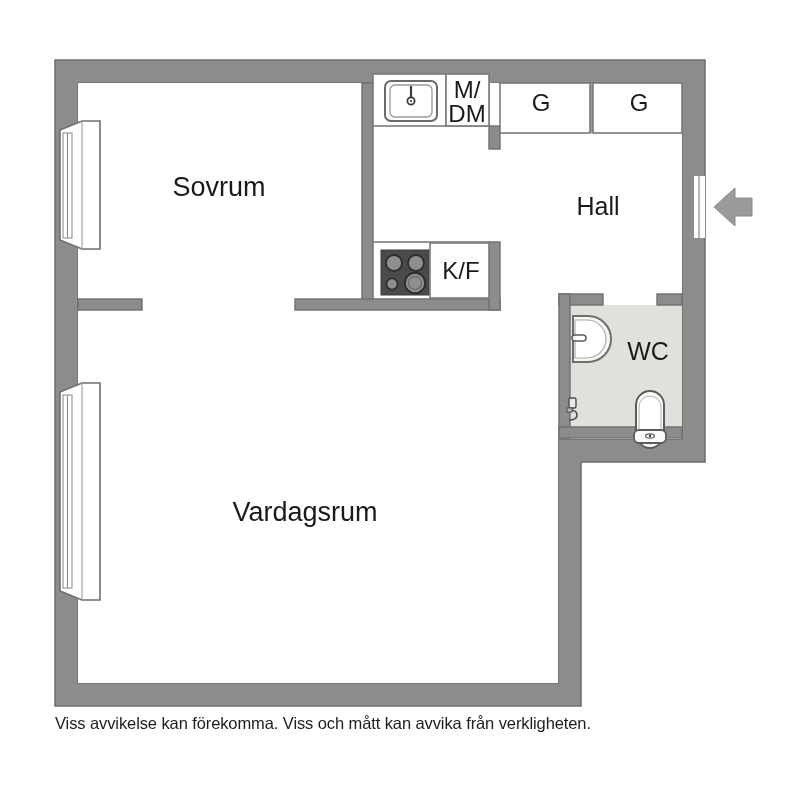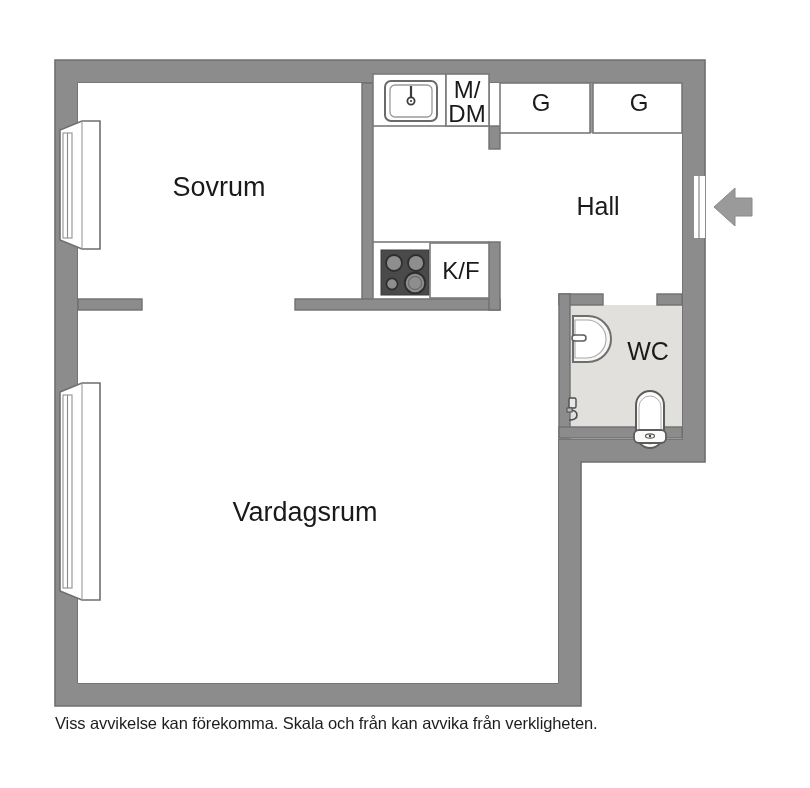--- a/index.html
+++ b/index.html
@@ -209,15 +209,15 @@
     <g>
       <text class="room-label label-small" x="467" y="92">M/</text>
       <text class="room-label label-small" x="467" y="116">DM</text>
       <text class="room-label label-small" x="541" y="105">G</text>
       <text class="room-label label-small" x="639" y="105">G</text>
       <text class="room-label label-small" x="461" y="273">K/F</text>
     </g>
 
   </svg>
 
-  <div class="caption">Viss avvikelse kan förekomma. Skala och från kan avvika från verkligheten.</div>
+  <div class="caption">Viss avvikelse kan förekomma. Viss och mått kan avvika från verkligheten.</div>
 
 </div>
 
 </body></html>

